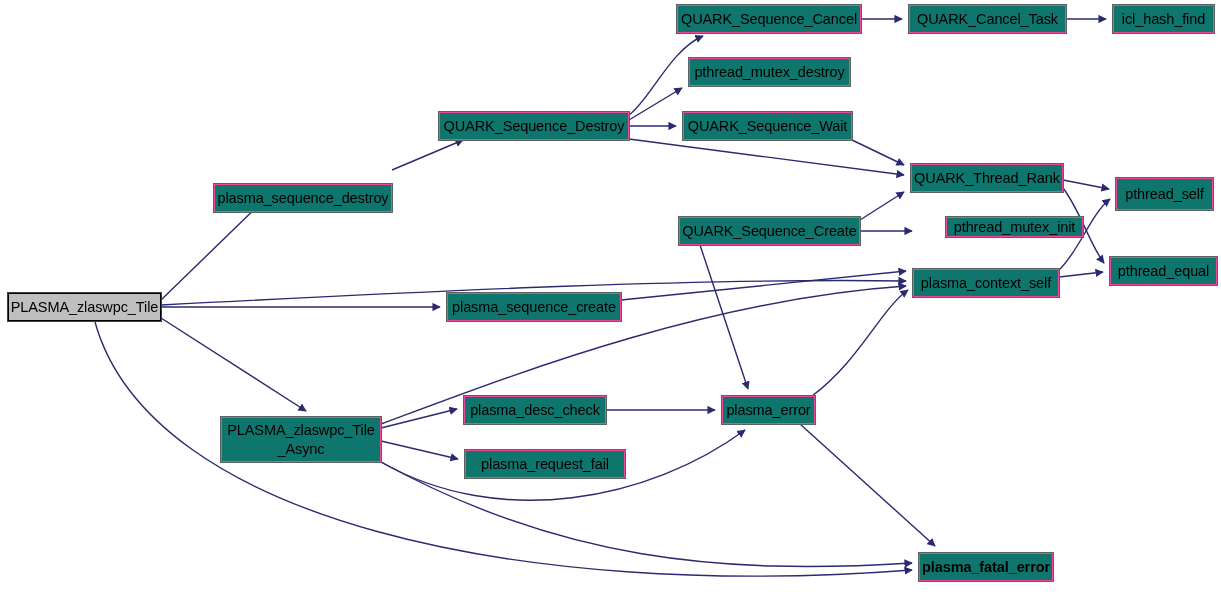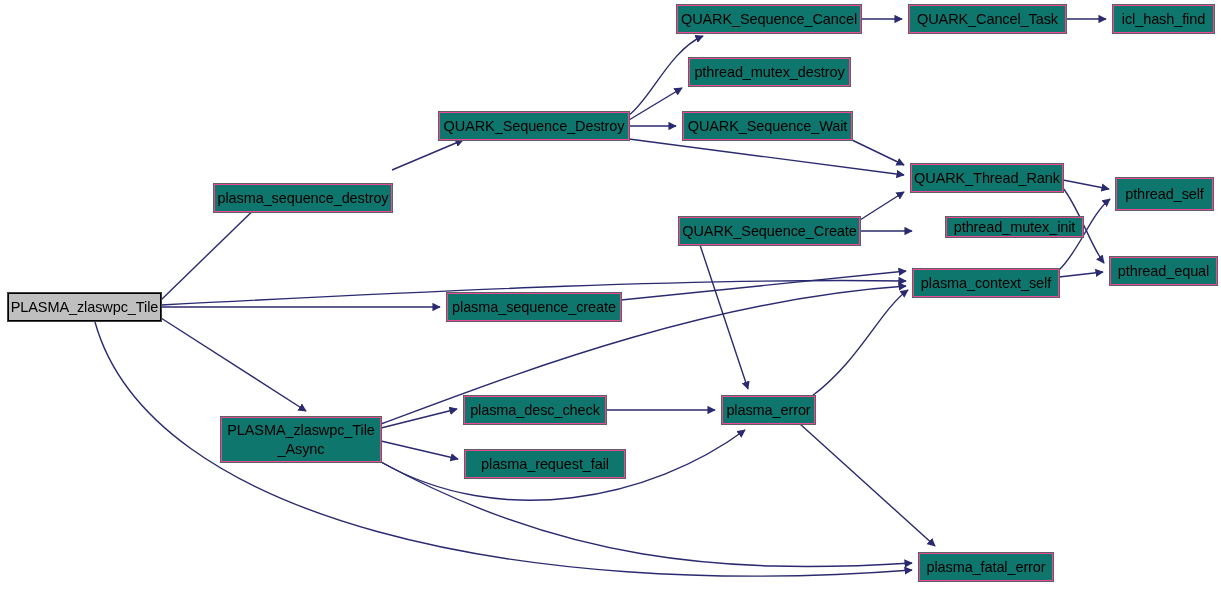--- a/index.html
+++ b/index.html
@@ -84,15 +84,15 @@
       <div class="node" style="left: 679px; top: 217px; width: 181px; height: 28px;">QUARK_Sequence_Create</div>
       <div class="node" style="left: 919px; top: 217px; width: 137px; height: 20px; margin-left: 27px;">pthread_mutex_init</div>
       <div class="node" style="left: 1110px; top: 257px; width: 107px; height: 28px;">pthread_equal</div>
       <div class="node" style="left: 913px; top: 269px; width: 146px; height: 28px;">plasma_context_self</div>
       <div class="node" style="left: 447px; top: 293px; width: 174px; height: 28px;">plasma_sequence_create</div>
       <div class="node" style="left: 221px; top: 417px; width: 160px; height: 45px;">PLASMA_zlaswpc_Tile
 _Async</div>
       <div class="node" style="left: 464px; top: 396px; width: 142px; height: 28px;">plasma_desc_check</div>
       <div class="node" style="left: 465px; top: 450px; width: 160px; height: 28px;">plasma_request_fail</div>
       <div class="node" style="left: 722px; top: 396px; width: 93px; height: 28px;">plasma_error</div>
-      <div class="node" style="left: 919px; top: 553px; width: 134px; height: 28px;">plasma_fatal_error</div>
+      <div class="node" style="left: 919px; top: 553px; width: 134px; height: 28px; font-weight: bold;">plasma_fatal_error</div>
     </div>
 </div>
 
 </body></html>

